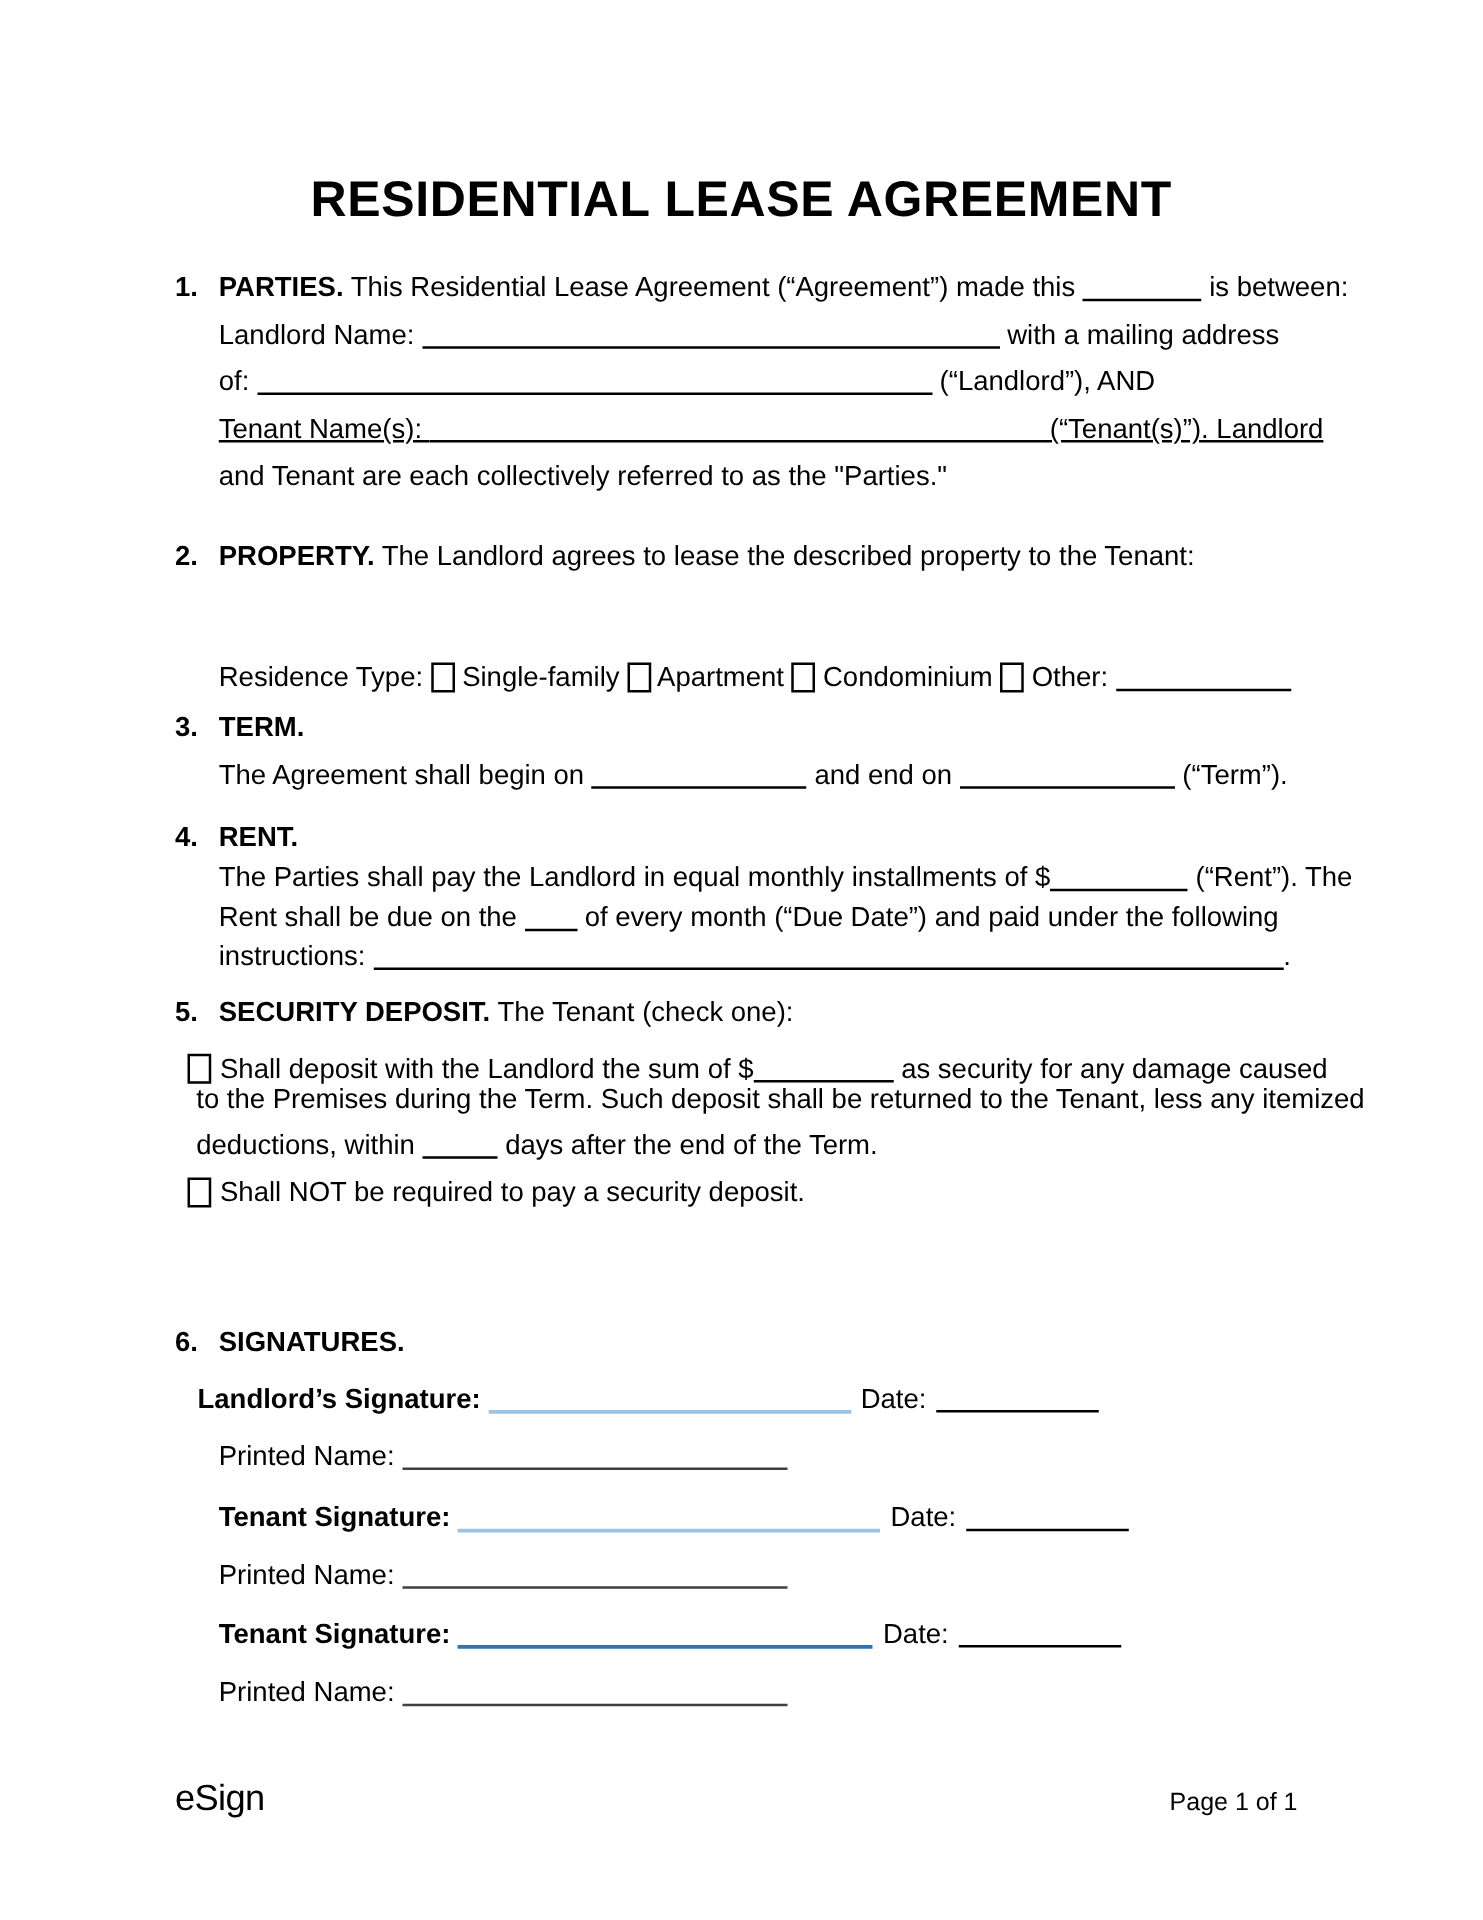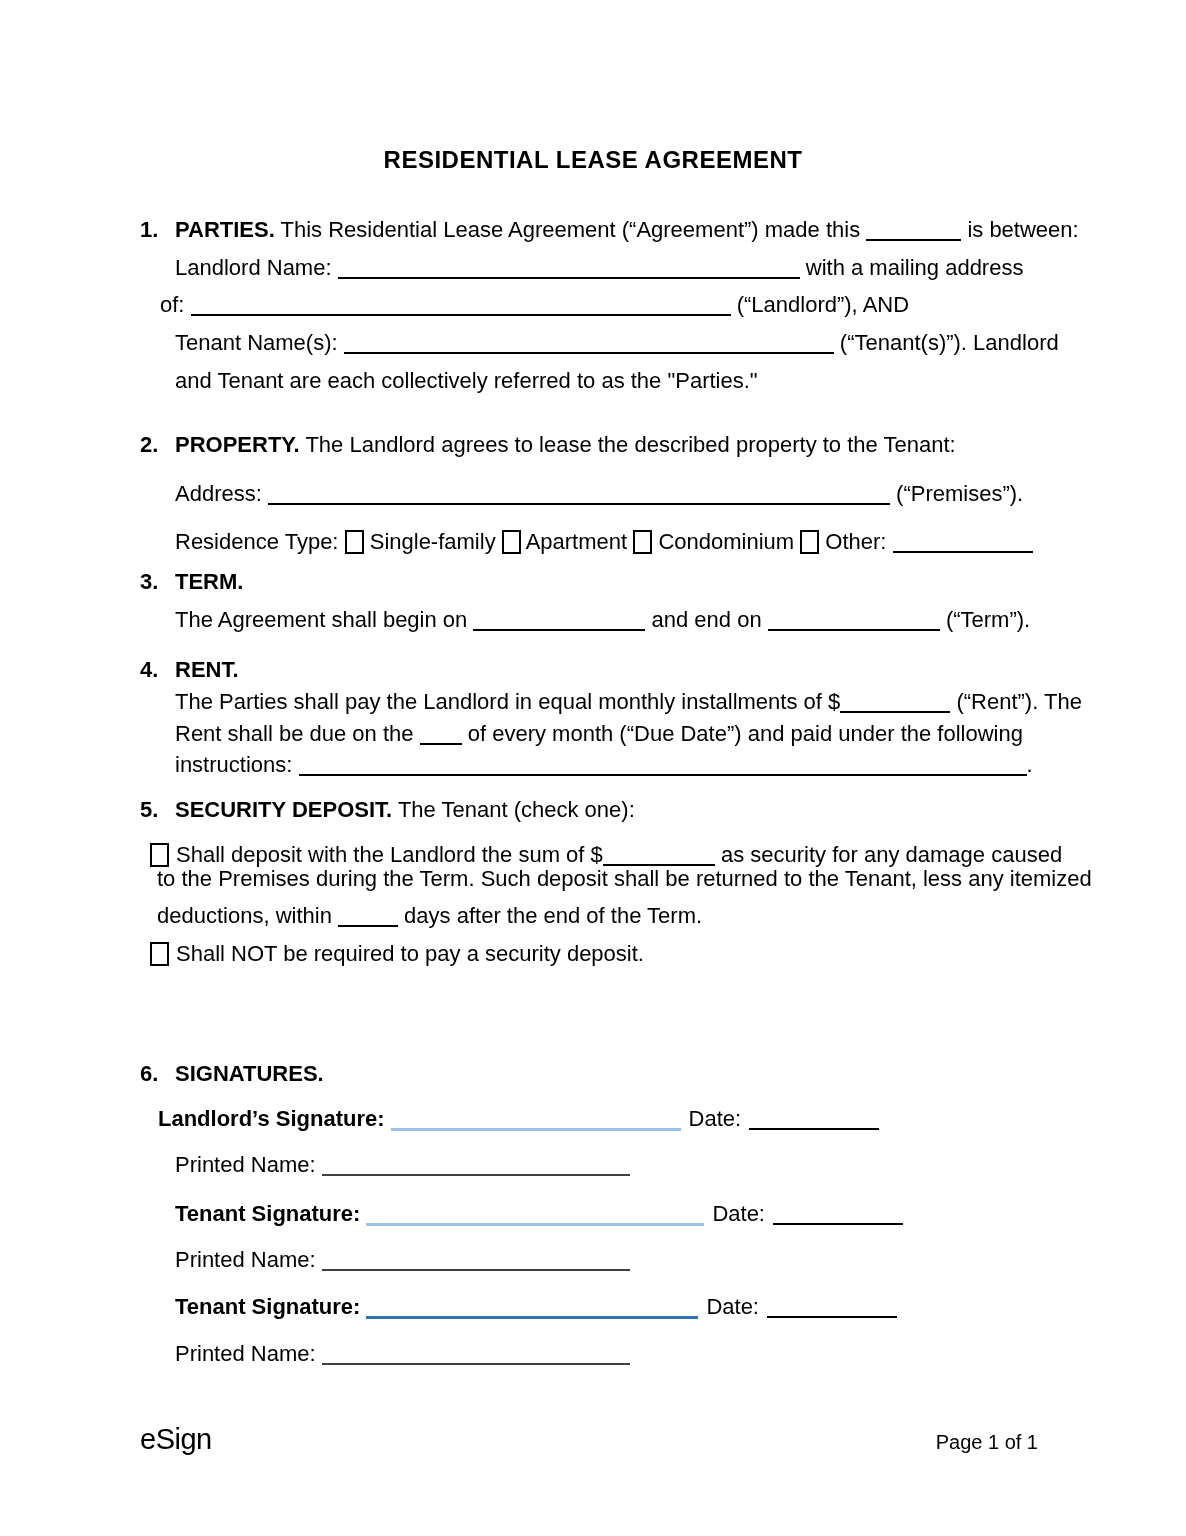--- a/index.html
+++ b/index.html
@@ -7,21 +7,21 @@
   .page {
     position:relative;
     width:1186px; height:1536px;
     background:#ffffff;
     font-family:"Liberation Sans","DejaVu Sans",sans-serif;
     color:#000000;
     overflow:hidden;
   }
   .title {
     position:absolute; top:139px; left:0; width:100%;
-    text-align:center; font-size:24px; line-height:42px;
+    text-align:center; font-size:40px; line-height:42px;
     font-weight:bold; letter-spacing:0.5px;
   }
   .row {
     position:absolute;
     font-size:22px; line-height:30px;
     white-space:pre; color:#000;
   }
   .tight { line-height:25px; }
   .num { display:inline-block; width:35px; font-weight:bold; }
   .b { font-weight:bold; }
@@ -59,26 +59,25 @@
 </style>
 </head>
 <body>
 
 <div class="page">
 
   <div class="title">RESIDENTIAL LEASE AGREEMENT</div>
 
   <div class="row" style="top:215px; left:140px;"><span class="num">1.</span><span class="b">PARTIES.</span><span> This Residential Lease Agreement (“Agreement”) made this </span><span class="bl" style="width:95px;"></span><span> is between:</span></div>
   <div class="row" style="top:253px; left:175px;"><span>Landlord Name: </span><span class="bl" style="width:462px;"></span><span> with a mailing address</span></div>
-  <div class="row" style="top:290px; left:160px;"><span>of: </span><span class="bl" style="width:540px;"></span><span> (“Landlord”), AND</span></div>
-  <div class="row" style="top:328px; left:175px;"><span>Tenant Name(s): </span><span class="bl" style="width:490px;"></span><span> (“Tenant(s)”). Landlord</span></div>
+  <div class="row" style="top:290px; left:175px;"><span>of: </span><span class="bl" style="width:540px;"></span><span> (“Landlord”), AND</span></div>
+  <div class="row" style="top:328px; left:175px;text-decoration:underline;"><span>Tenant Name(s): </span><span class="bl" style="width:490px;"></span><span> (“Tenant(s)”). Landlord</span></div>
   <div class="row" style="top:366px; left:175px;"><span>and Tenant are each collectively referred to as the "Parties."</span></div>
 
   <div class="row" style="top:430px; left:140px;"><span class="num">2.</span><span class="b">PROPERTY.</span><span> The Landlord agrees to lease the described property to the Tenant:</span></div>
-  <div class="row" style="top:479px; left:175px;"><span>Address: </span><span class="bl" style="width:622px;"></span><span> (“Premises”).</span></div>
   <div class="row" style="top:527px; left:175px;"><span>Residence Type: </span><span class="cb"></span><span> Single-family </span><span class="cb"></span><span> Apartment </span><span class="cb"></span><span> Condominium </span><span class="cb"></span><span> Other: </span><span class="bl" style="width:140px;"></span></div>
 
   <div class="row" style="top:567px; left:140px;"><span class="num">3.</span><span class="b">TERM.</span></div>
   <div class="row" style="top:605px; left:175px;"><span>The Agreement shall begin on </span><span class="bl" style="width:172px;"></span><span> and end on </span><span class="bl" style="width:172px;"></span><span> (“Term”).</span></div>
 
   <div class="row" style="top:655px; left:140px;"><span class="num">4.</span><span class="b">RENT.</span></div>
   <div class="row" style="top:687px; left:175px;"><span>The Parties shall pay the Landlord in equal monthly installments of $</span><span class="bl" style="width:110px;"></span><span> (“Rent”). The</span></div>
   <div class="row" style="top:719px; left:175px;"><span>Rent shall be due on the </span><span class="bl" style="width:42px;"></span><span> of every month (“Due Date”) and paid under the following</span></div>
   <div class="row" style="top:750px; left:175px;"><span>instructions: </span><span class="bl" style="width:728px;"></span><span>.</span></div>
 

